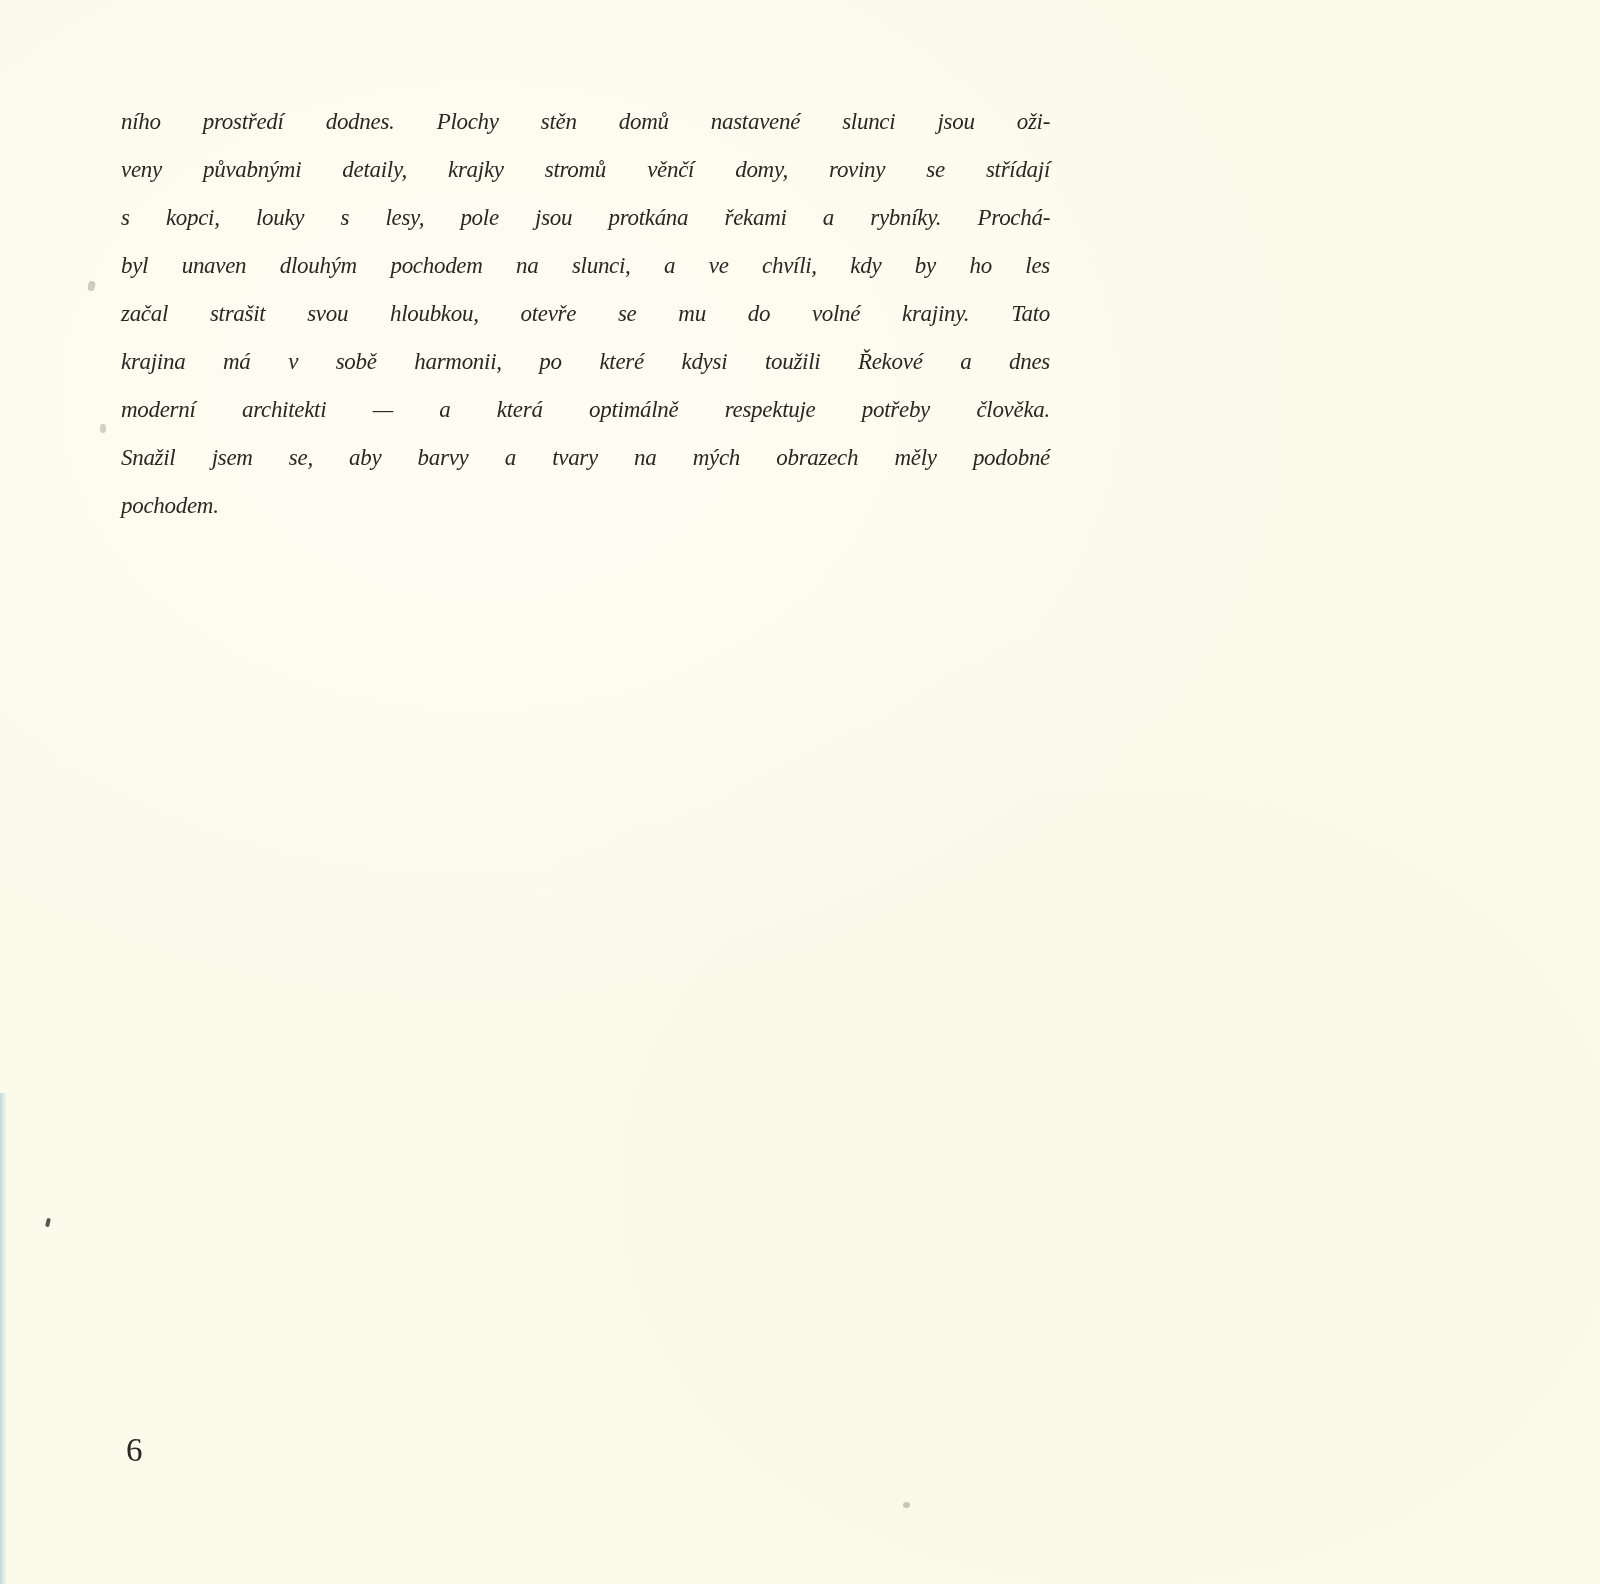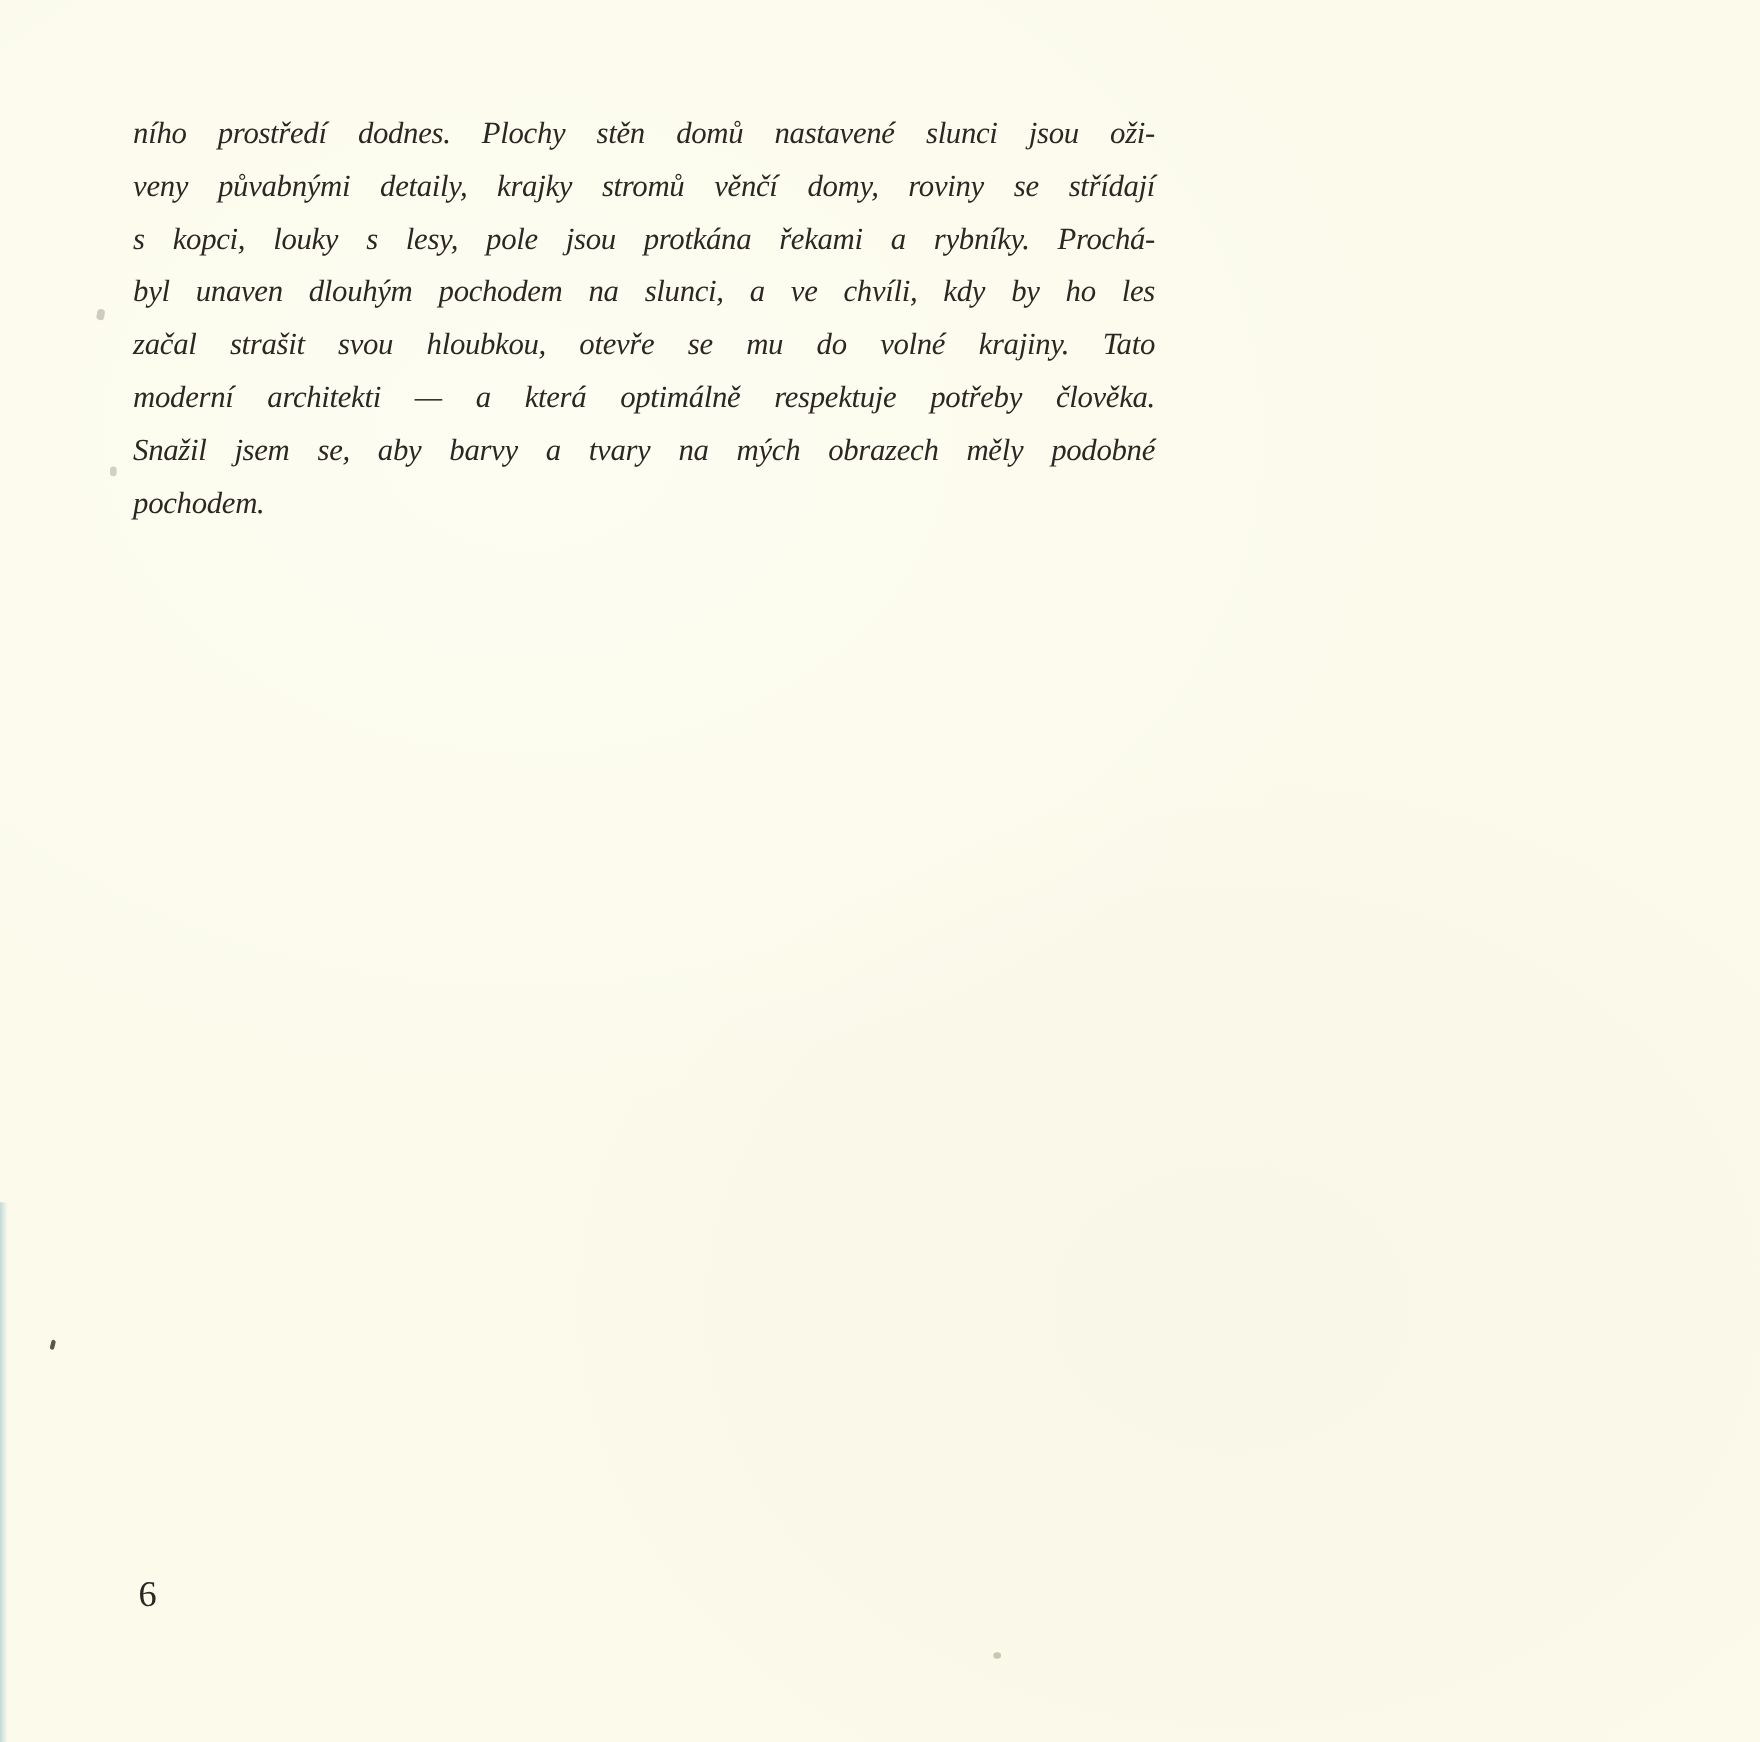--- a/index.html
+++ b/index.html
@@ -29,21 +29,21 @@
     opacity: 0.9;
   }
   .text-block {
     position: absolute;
     left: 121px;
     top: 98px;
     width: 929px;
   }
   .text-line {
     font-style: italic;
-    font-size: 28px;
+    font-size: 23px;
     line-height: 48px;
     height: 48px;
     color: #2b2824;
     letter-spacing: -0.3px;
     white-space: nowrap;
     text-align: justify;
     text-align-last: justify;
   }
   .text-line.no-justify {
     text-align-last: left;
@@ -106,20 +106,21 @@
 <div class="page">
 
   <div class="edge-tint"></div>
 
   <div class="text-block" id="lines-container">
       <div class="text-line">ního prostředí dodnes. Plochy stěn domů nastavené slunci jsou oži-</div>
       <div class="text-line">veny půvabnými detaily, krajky stromů věnčí domy, roviny se střídají</div>
       <div class="text-line">s kopci, louky s lesy, pole jsou protkána řekami a rybníky. Prochá-</div>
       <div class="text-line">byl unaven dlouhým pochodem na slunci, a ve chvíli, kdy by ho les</div>
       <div class="text-line">začal strašit svou hloubkou, otevře se mu do volné krajiny. Tato</div>
+      <div class="text-line">krajina má v sobě harmonii, po které kdysi toužili Řekové a dnes</div>
       <div class="text-line">moderní architekti — a která optimálně respektuje potřeby člověka.</div>
       <div class="text-line">Snažil jsem se, aby barvy a tvary na mých obrazech měly podobné</div>
       <div class="text-line no-justify">pochodem.</div>
     </div>
 
 
   <div class="page-number">6</div>
 
   <div class="speck speck-1"></div>
   <div class="speck speck-2"></div>

